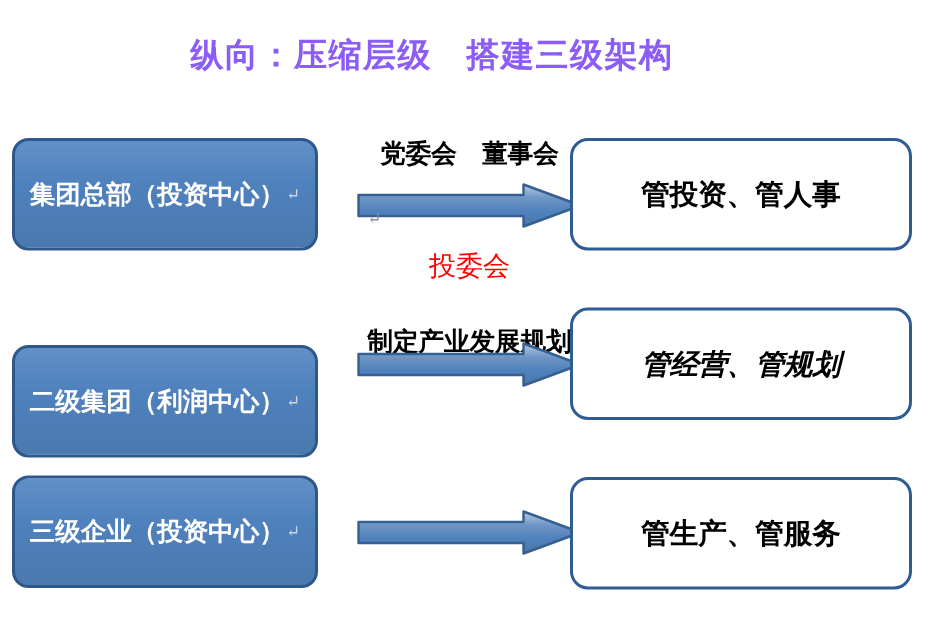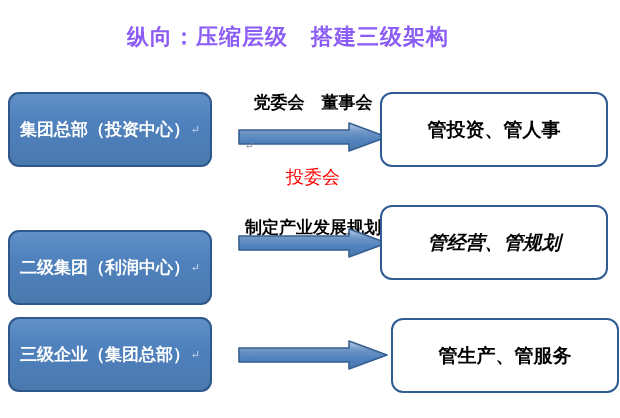--- a/index.html
+++ b/index.html
@@ -93,21 +93,21 @@
   }
   .row1-left, .row1-right { top: 92px; }
   .row1-arrow { top: 122px; }
   .row1-label-top { top: 91px; }
   .row1-label-bottom { top: 165px; }
   .row2-left { top: 204px; margin-top: 26px; }
   .row2-right { top: 205px; font-style: italic; }
   .row2-arrow { top: 228px; }
   .row2-label-top { top: 200px; margin-top: 16px; }
   .row3-left { top: 317px; }
-  .row3-right { top: 318px; margin-left: 11px; }
+  .row3-right { top: 318px; }
   .row3-arrow { top: 340px; }
   .stray-mark {
     position: absolute;
     left: 245px;
     top: 139px;
     font-size: 11px;
     color: #8a8f96;
   }
 </style>
 </head>
@@ -157,21 +157,21 @@
         </linearGradient>
       </defs>
       <polygon points="1,8 111,8 111,1 149,15 111,29 111,22 1,22" fill="url(#ag2)" stroke="#365f91" stroke-width="1.6" stroke-linejoin="round"></polygon>
     </svg>
   </div>
   <div class="rightbox row2-right">
     <span>管经营、管规划</span>
   </div>
 
   <div class="leftbox row3-left">
-    <span>三级企业（集团总部）</span>
+    <span>三级企业（投资中心）</span>
       <span class="ret">↵</span>
   </div>
   <div class="arrow row3-arrow">
     <svg viewBox="0 0 150 30" preserveAspectRatio="none" aria-hidden="true">
       <defs>
         <linearGradient id="ag3" x1="0" y1="0" x2="0" y2="1">
           <stop offset="0" stop-color="#b7cce2"></stop>
           <stop offset="0.32" stop-color="#6e95c5"></stop>
           <stop offset="0.65" stop-color="#4f81bd"></stop>
           <stop offset="1" stop-color="#4a78ab"></stop>

